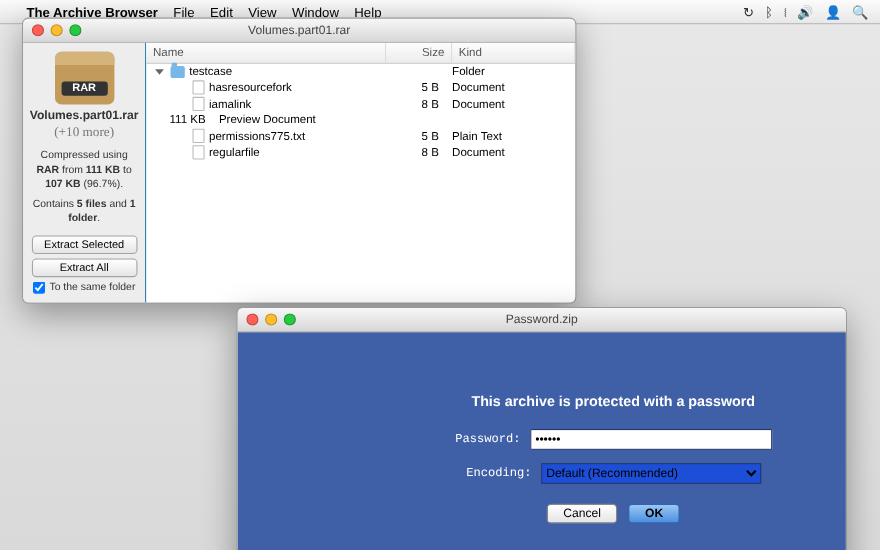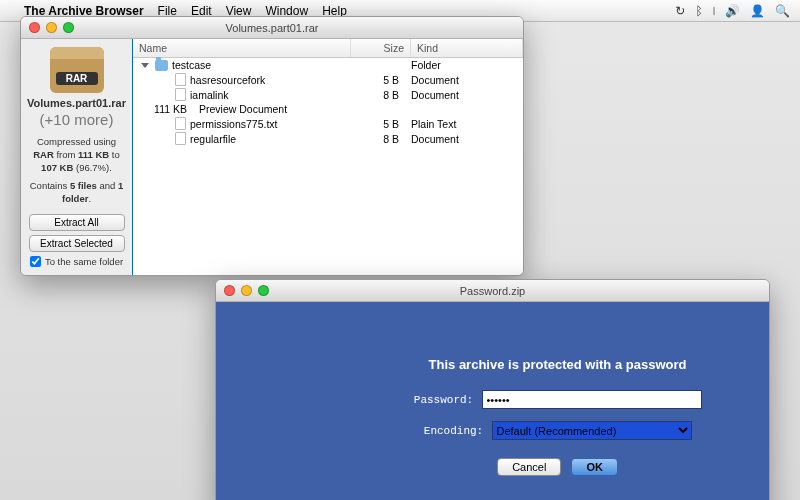--- a/index.html
+++ b/index.html
@@ -21,21 +21,21 @@
 .titlebar .title { position:absolute; left:0; right:0; text-align:center; font-size:11px; color:#444; pointer-events:none; }
 
 
 .archive { left:20px; top:16px; width:504px; height:260px; display:flex; flex-direction:column; }
 .archive-body { flex:1; display:flex; min-height:0; }
 .sidebar { width:112px; background:#ededed; border-right:1px solid #0369a1; padding:8px 6px; font-size:10px; color:#333; text-align:center; display:flex; flex-direction:column; align-items:center; }
 .sidebar .icon-box { width:54px; height:64px; background:#c29a5a; border-radius:6px; position:relative; margin-bottom:4px; }
 .sidebar .icon-box::before { content:""; position:absolute; top:0; left:0; right:0; height:12px; background:#d4b47a; border-radius:6px 6px 0 0; }
 .sidebar .icon-box .rar { position:absolute; bottom:8px; left:6px; right:6px; background:#333; color:#fff; font-weight:bold; font-size:10px; border-radius:3px; padding:1px 0; }
 .sidebar h4 { font-size:11px; font-weight:bold; margin-bottom:2px; }
-.sidebar .sub { color:#777; font-size:15px; margin-bottom:8px; }
+.sidebar .sub { color:#777; font-size:12px; margin-bottom:8px;font-family:Liberation Serif, serif; }
 .sidebar .info { font-size:9.5px; line-height:1.35; margin-bottom:6px; }
 .sidebar .grow { flex:1; }
 .mac-btn { font-size:10px; background:linear-gradient(#fff,#e5e5e5); border:1px solid #a5a5a5; border-radius:4px; padding:2px 6px; width:96px; margin:2px 0; cursor:pointer; }
 .chk { display:flex; gap:4px; font-size:9.5px; margin-top:2px; }
 .chk input { width:11px; height:11px; }
 
 .filelist { flex:1; background:#fff; font-size:10.5px; }
 .fl-header { display:flex; background:linear-gradient(#fdfdfd,#ececec); border-bottom:1px solid #c9c9c9; color:#555; }
 .fl-header div { padding:3px 6px; border-right:1px solid #dcdcdc; }
 .col-name{flex:1}.col-size{width:60px;text-align:right}.col-kind{width:112px}
@@ -103,22 +103,22 @@
         </div>
       <h4>Volumes.part01.rar</h4>
       <div class="sub">(+10 more)</div>
       <div class="info">
         <span>Compressed using </span><b>RAR</b><span> from </span><b>111 KB</b><span> to </span><b>107 KB</b><span> (96.7%).</span>
       </div>
       <div class="info">
         <span>Contains </span><b>5 files</b><span> and </span><b>1 folder</b><span>.</span>
       </div>
       <div class="grow"></div>
+      <button class="mac-btn">Extract Selected</button>
       <button class="mac-btn">Extract All</button>
-      <button class="mac-btn">Extract Selected</button>
       <label class="chk">
         <input type="checkbox" checked="" style="">
         <span>To the same folder</span>
       </label>
     </div>
     <div class="filelist">
       <div class="fl-header">
         <div class="col-name">Name</div>
         <div class="col-size">Size</div>
         <div class="col-kind">Kind</div>

